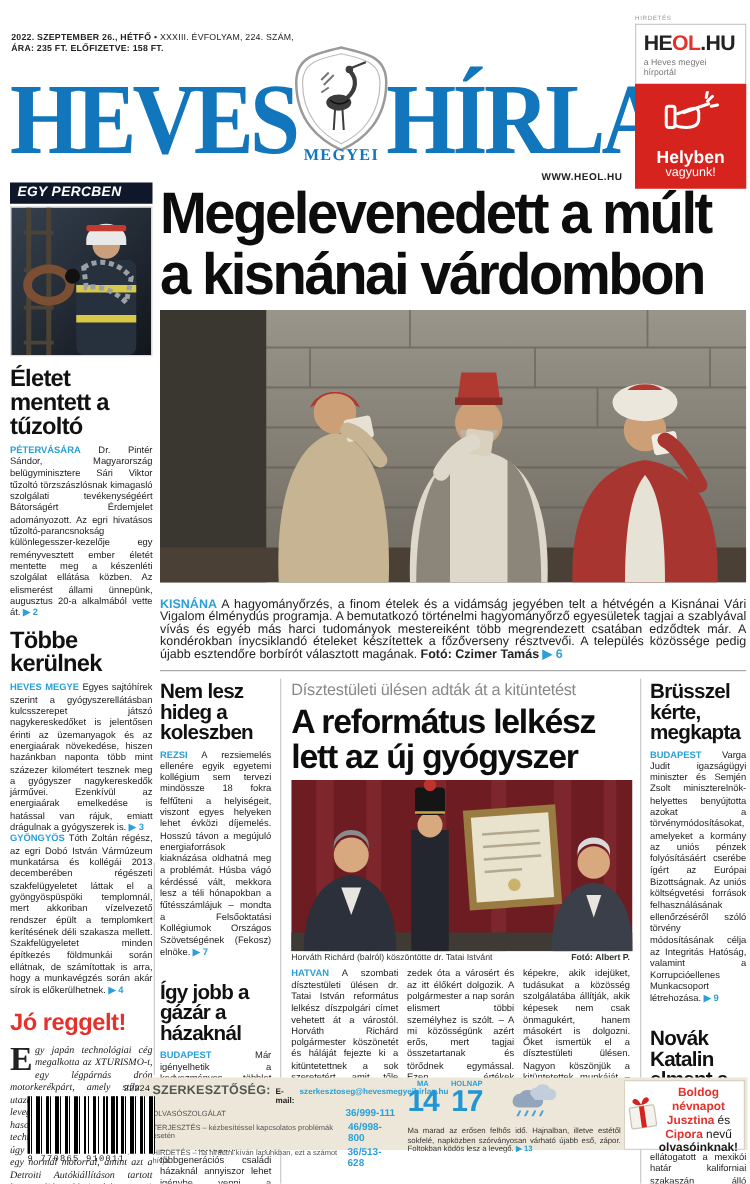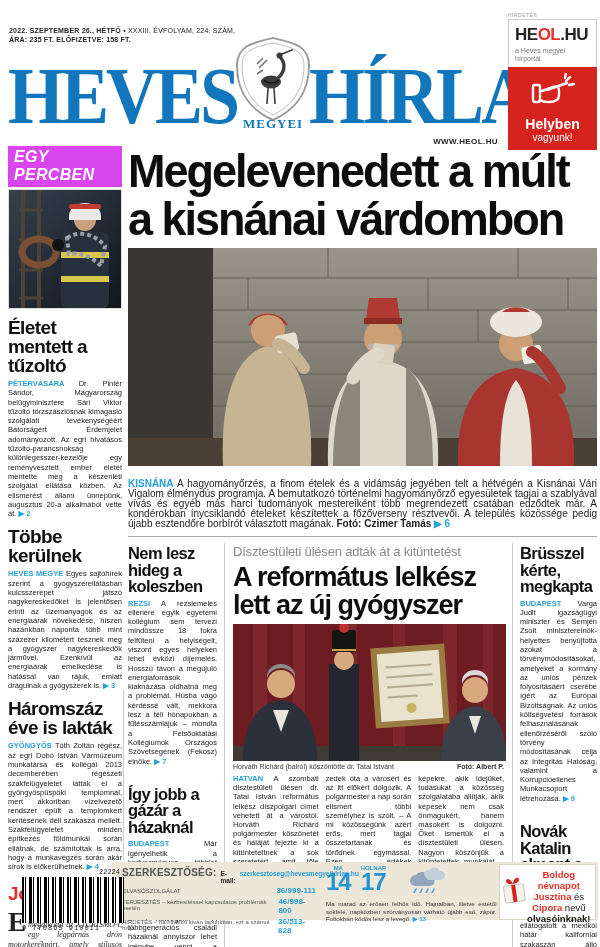--- a/index.html
+++ b/index.html
@@ -23,21 +23,21 @@
   .heol-top { border:1px solid #ccc; border-bottom:none; background:#fff; padding:5px 6px 4px; }
   .heol-brand { font-size:17px; font-weight:bold; letter-spacing:-.5px; }
   .heol-brand .b1 { color:#222; } .heol-brand .b2 { color:#e5312b; }
   .heol-sub { font-size:7px; color:#777; line-height:8px; margin-top:2px; }
   .heol-bottom { background:#d6231d; color:#fff; text-align:center; padding:6px 4px 7px; }
   .heol-slogan1 { font-size:14px; font-weight:bold; margin-top:3px; }
   .heol-slogan2 { font-size:10px; }
 
   
   .left-rail { position:absolute; left:8px; top:146px; width:114px; }
-  .section-label { background:#d946ef; color:#fff; font-weight:bold; font-style:italic; font-size:16px; padding:2px 6px 3px; letter-spacing:.3px; }
+  .section-label { background:#0f172a; color:#fff; font-weight:bold; font-style:italic; font-size:11px; padding:2px 6px 3px; letter-spacing:.3px; }
   .rail-photo { margin-top:2px; border:1px solid #ddd; }
   .rail-photo svg { display:block; }
   .rail-title { font-size:19px; line-height:19px; letter-spacing:-.6px; margin:9px 0 4px; font-weight:bold; color:#111; }
   .body-sm { font-size:7.5px; line-height:9.3px; text-align:justify; color:#222; hyphens:auto; }
   .kicker { color:#29a0d8; font-weight:bold; }
   .page-ref { color:#29a0d8; font-weight:bold; white-space:nowrap; }
   .greet-title { color:#e5312b; font-size:19px; letter-spacing:-.4px; margin:12px 0 5px; font-weight:bold; }
   .greet-body { font-family:"Liberation Serif", serif; font-style:italic; font-size:8px; line-height:10px; text-align:justify; color:#222; }
   .dropcap { float:left; font-size:27px; line-height:24px; padding-right:2px; font-style:normal; font-weight:bold; }
   .sig { font-weight:bold; font-style:normal; font-family:"Liberation Sans", sans-serif; font-size:7.5px; float:right; }
@@ -176,21 +176,20 @@
         <circle cx="49" cy="55" r="6" fill="#111"></circle>
       </svg>
     </div>
 
     <h2 class="rail-title">Életet mentett a tűzoltó</h2>
     <p class="body-sm"><span class="kicker">PÉTERVÁSÁRA</span> <span>Dr. Pintér Sándor, Magyarország belügyminisztere Sári Viktor tűzoltó törzszászlósnak kimagasló szolgálati tevékenységéért Bátorságért Érdemjelet adományozott. Az egri hivatásos tűzoltó-parancsnokság különlegesszer-kezelője egy reményvesztett ember életét mentette meg a készenléti szolgálat ellátása közben. Az elismerést állami ünnepünk, augusztus 20-a alkalmából vette át.</span> <span class="page-ref">▶ 2</span></p>
 
     <h2 class="rail-title">Többe kerülnek</h2>
     <p class="body-sm"><span class="kicker">HEVES MEGYE</span> <span>Egyes sajtóhírek szerint a gyógyszerellátásban kulcsszerepet játszó nagykereskedőket is jelentősen érinti az üzemanyagok és az energiaárak növekedése, hiszen hazánkban naponta több mint százezer kilométert tesznek meg a gyógyszer nagykereskedők járművei. Ezenkívül az energiaárak emelkedése is hatással van rájuk, emiatt drágulnak a gyógyszerek is.</span> <span class="page-ref">▶ 3</span></p>
 
-    <h2 class="rail-title">Háromszáz éve is lakták</h2>
     <p class="body-sm"><span class="kicker">GYÖNGYÖS</span> <span>Tóth Zoltán régész, az egri Dobó István Vármúzeum munkatársa és kollégái 2013 decemberében régészeti szakfelügyeletet láttak el a gyöngyöspüspöki templomnál, mert akkoriban vízelvezető rendszer épült a templomkert kerítésének déli szakasza mellett. Szakfelügyeletet minden építkezés földmunkái során ellátnak, de számítottak is arra, hogy a munkavégzés során akár sírok is előkerülhetnek.</span> <span class="page-ref">▶ 4</span></p>
 
     <h2 class="greet-title">Jó reggelt!</h2>
     <p class="greet-body"><span class="dropcap">E</span><span>gy japán technológiai cég megalkotta az XTURISMO-t, egy légpárnás drón motorkerékpárt, amely stílusos utazást kínálhat használóinak a levegőben. A járgány egy drónhoz hasonlóan fejlett érzékelőkkel és technológiával van felszerelve, de úgy is lehet vele közlekedni, mint egy normál motorral, amint azt a Detroiti Autókiállításon tartott bemutatóján látni lehetett. A jelenlegi jármű becsült ára 777 ezer dollár, ami 321 millió forint, a 2025-re a kisebb változat már ötvenezer dollárba kerülhet, vagyis közel 21 millió forintba. Ezzel bizonyára elkerülhetném a forgalmi dugót, és már csak 21 millió forintot kell összespórolni.</span> </p>
   </div>
 
   <div class="main">
     <h1 class="lead-headline">Megelevenedett a múlt a kisnánai várdombon</h1>
     <div class="main-photo">
       <svg width="469" height="218" viewBox="0 0 469 218">

